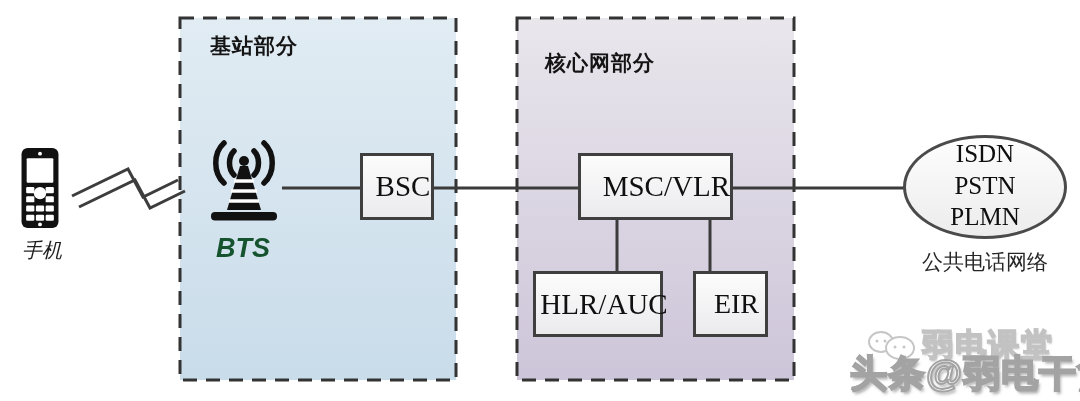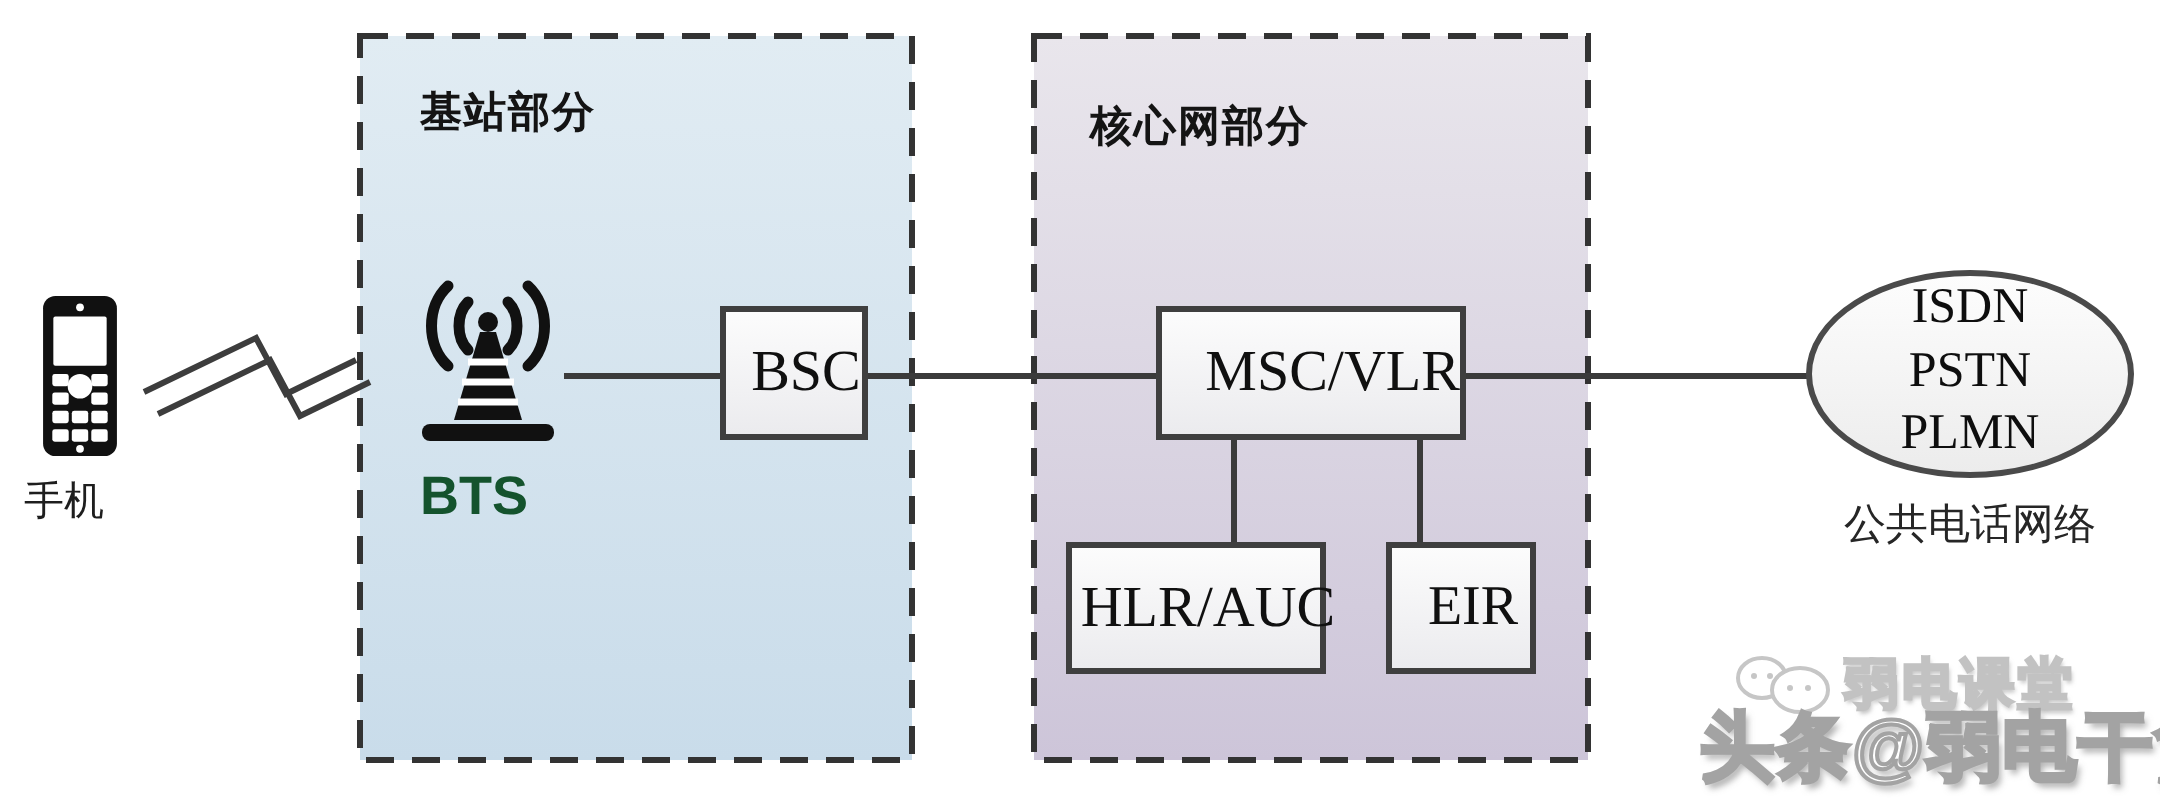--- a/index.html
+++ b/index.html
@@ -10,30 +10,30 @@
     overflow:hidden;
     font-family:"Liberation Sans","DejaVu Sans",sans-serif;
   }
   .underlay{position:absolute;left:0;top:0;width:1080px;height:401px;}
 
   .group-title{
     position:absolute;
     font-size:21px;font-weight:bold;color:#141414;
     letter-spacing:1px;white-space:nowrap;
   }
-  .g1{left:210px;top:42px;}
+  .g1{left:210px;top:32px;}
   .g2{left:545px;top:49px;}
 
   .icon-wrap{position:absolute;}
   .phone-icon{left:21px;top:148px;width:38px;height:80px;}
   .bts-icon{left:200px;top:137px;width:88px;height:94px;}
 
   .small-label{
     position:absolute;
-    font-size:20px;color:#1e1e1e;white-space:nowrap;
+    font-size:20px;color:#1e1e1e;text-align:center;white-space:nowrap;font-style:italic;
   }
   .phone-label{left:12px;top:237px;width:60px;}
   .bts-label{left:210px;top:233px;width:66px;font-size:27px;font-weight:600;color:#14532d;}
 
   .node{
     position:absolute;
     box-sizing:border-box;
     border:3px solid #3f3f3f;
     background:linear-gradient(to bottom,#fcfcfc,#ebebee);
     display:flex;align-items:center;justify-content:center;
@@ -57,21 +57,21 @@
   .cloud-caption{
     position:absolute;left:895px;top:248px;width:180px;
     text-align:center;font-size:21px;font-weight:500;color:#262626;
   }
 
   .wm1{
     position:absolute;left:866px;top:324px;
     display:flex;align-items:center;gap:4px;
   }
   .wm1-text{
-    font-size:27px;font-weight:bold;color:#ffffff;
+    font-size:31px;font-weight:bold;color:#ffffff;
     -webkit-text-stroke:1.5px #c2c2c2;
     text-shadow:1px 2px 2px rgba(140,140,140,0.55);
     letter-spacing:2px;white-space:nowrap;
   }
   .wm2{
     position:absolute;left:850px;top:349px;
     font-size:37px;font-weight:bold;color:#ffffff;
     -webkit-text-stroke:2px #a3a3a3;
     text-shadow:2px 3px 3px rgba(110,110,110,0.55);
     letter-spacing:1px;white-space:nowrap;

